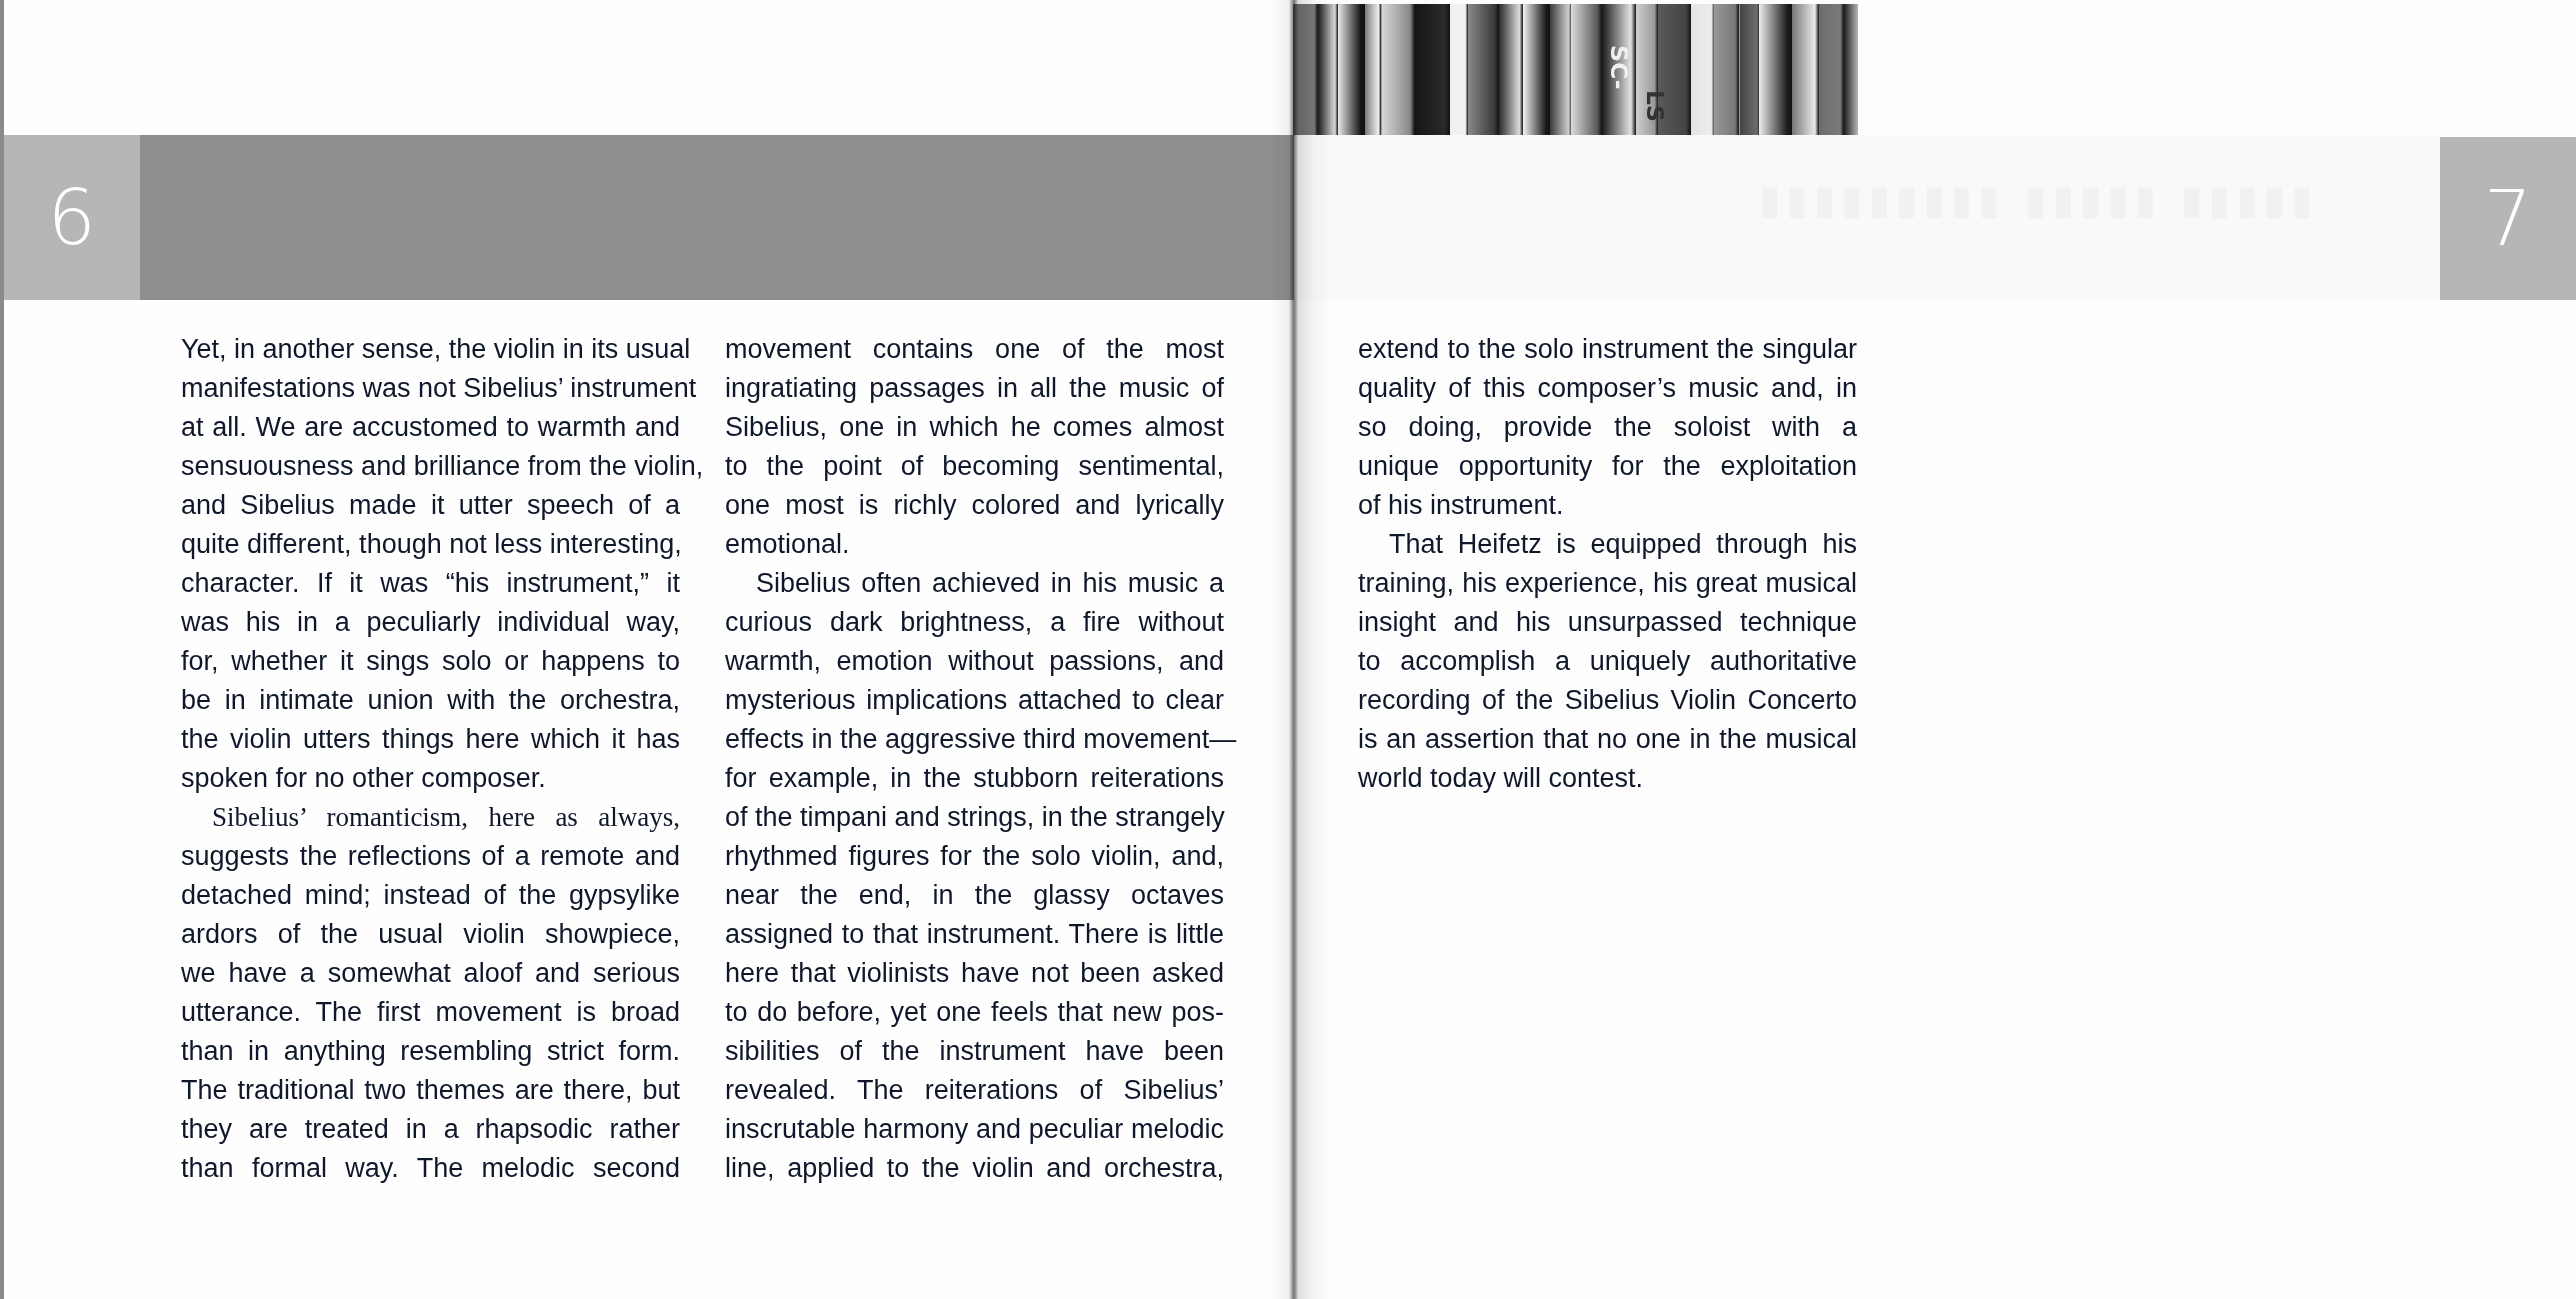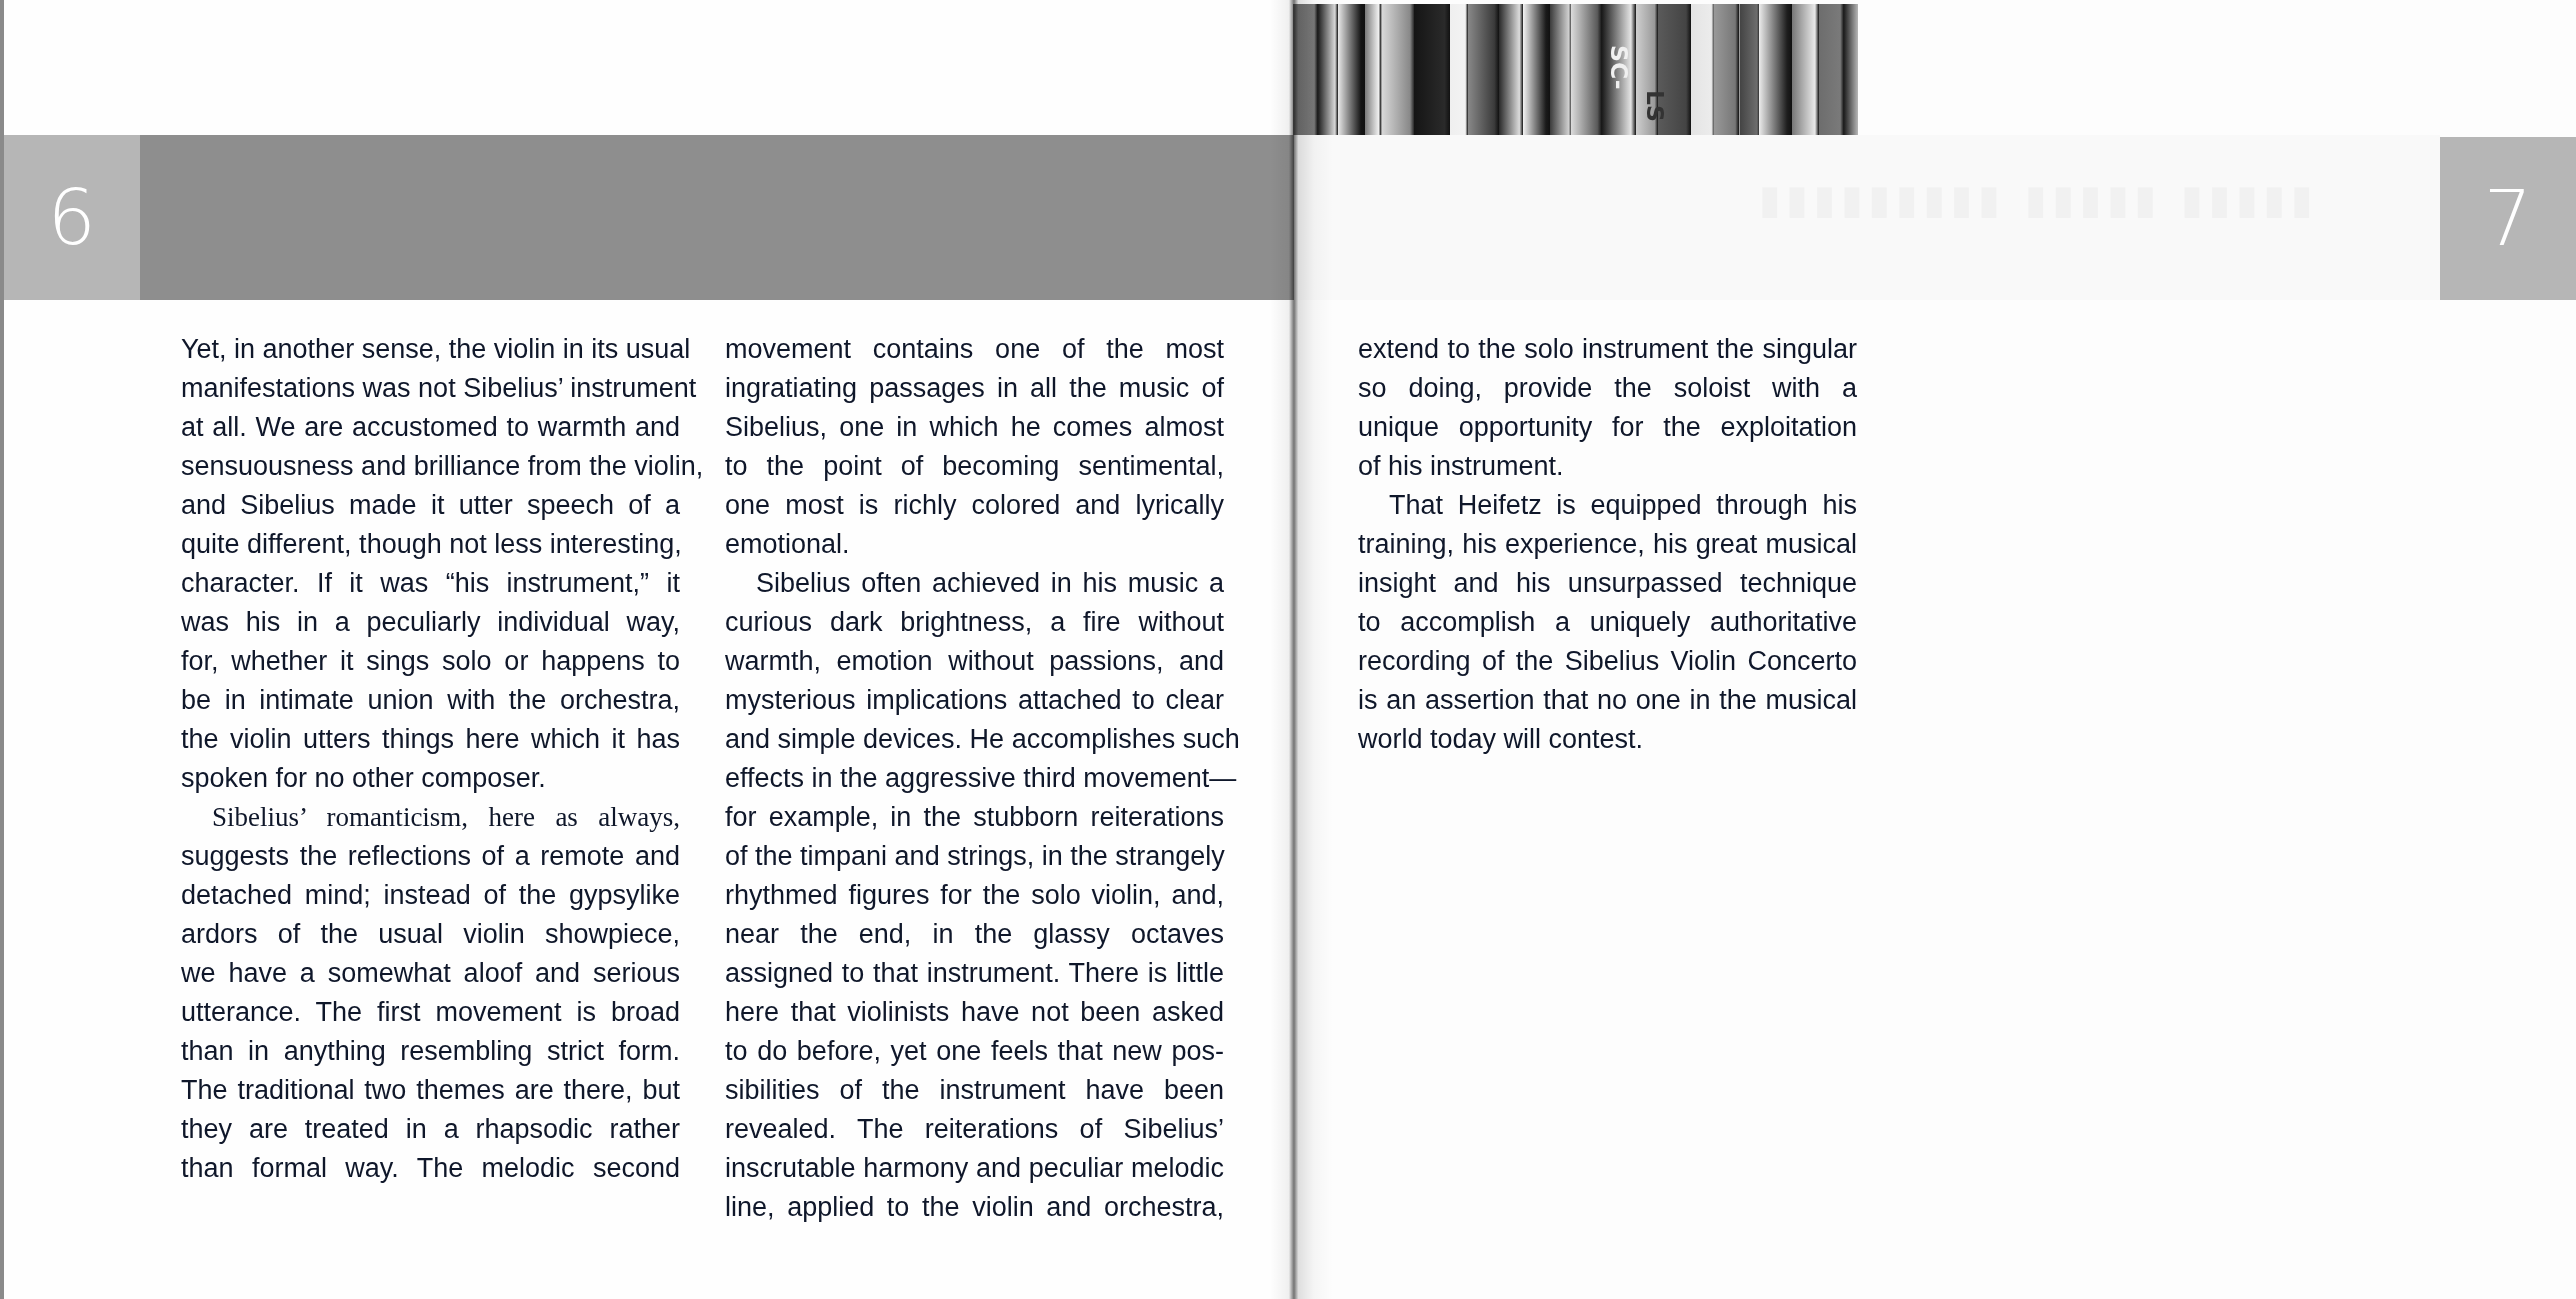--- a/index.html
+++ b/index.html
@@ -63,21 +63,20 @@
       <span class="line">movement contains one of the most</span>
       <span class="line">ingratiating passages in all the music of</span>
       <span class="line">Sibelius, one in which he comes almost</span>
       <span class="line">to the point of becoming sentimental,</span>
       <span class="line">one most is richly colored and lyrically</span>
       <span class="line last">emotional.</span>
       <span class="line" style="padding-left: 31px;">Sibelius often achieved in his music a</span>
       <span class="line">curious dark brightness, a fire without</span>
       <span class="line">warmth, emotion without passions, and</span>
       <span class="line">mysterious implications attached to clear</span>
-      <span class="line">and simple devices. He accomplishes such</span>
       <span class="line">effects in the aggressive third movement—</span>
       <span class="line">for example, in the stubborn reiterations</span>
       <span class="line">of the timpani and strings, in the strangely</span>
       <span class="line">rhythmed figures for the solo violin, and,</span>
       <span class="line">near the end, in the glassy octaves</span>
       <span class="line">assigned to that instrument. There is little</span>
       <span class="line">here that violinists have not been asked</span>
       <span class="line">to do before, yet one feels that new pos-</span>
       <span class="line">sibilities of the instrument have been</span>
       <span class="line">revealed. The reiterations of Sibelius’</span>
@@ -117,20 +116,21 @@
     <span class="spine-label" style="left: 312px; top: 41px;">SC-</span>
     <span class="spine-label" style="left: 348px; top: 86px; color: rgb(51, 51, 51);">LS</span>
   </div>
 
 <div id="num-right" class="num-box">
   <span>7</span>
 </div>
 
 <div id="col-3" class="col">
     <span class="line">extend to the solo instrument the singular</span>
+    <span class="line">quality of this composer’s music and, in</span>
     <span class="line">so doing, provide the soloist with a</span>
     <span class="line">unique opportunity for the exploitation</span>
     <span class="line last">of his instrument.</span>
     <span class="line" style="padding-left: 31px;">That Heifetz is equipped through his</span>
     <span class="line">training, his experience, his great musical</span>
     <span class="line">insight and his unsurpassed technique</span>
     <span class="line">to accomplish a uniquely authoritative</span>
     <span class="line">recording of the Sibelius Violin Concerto</span>
     <span class="line">is an assertion that no one in the musical</span>
     <span class="line last">world today will contest.</span>

